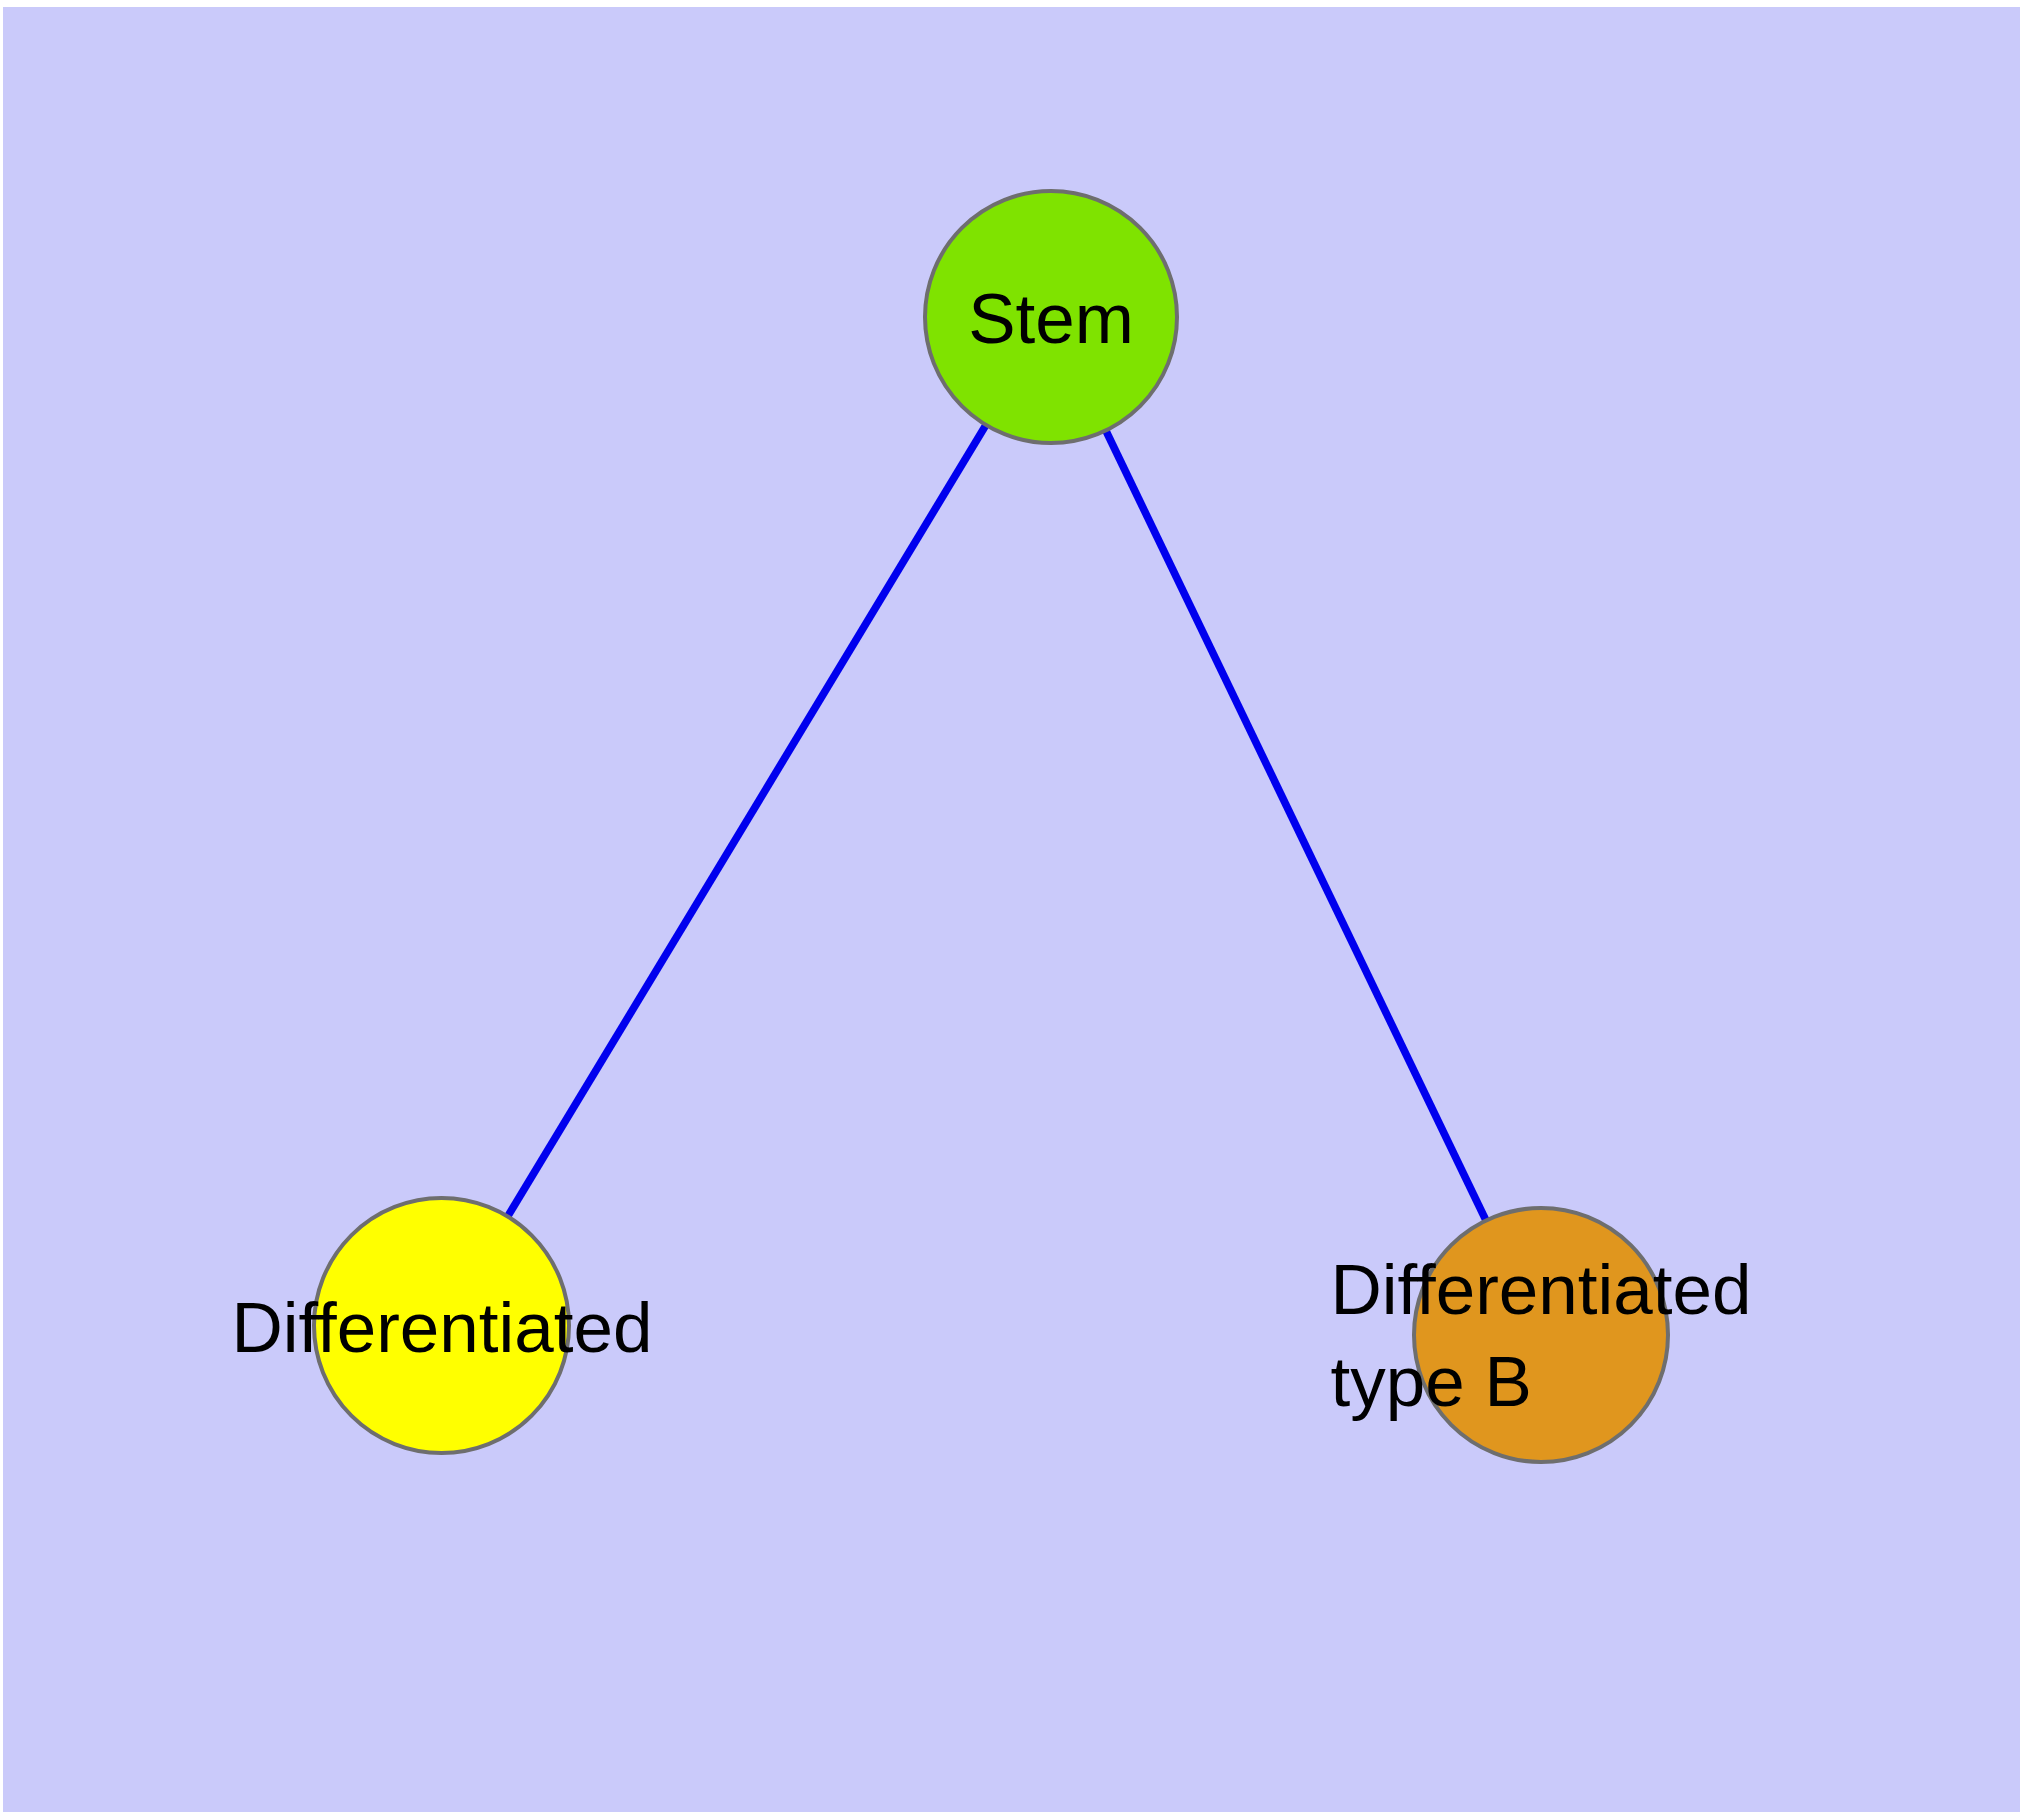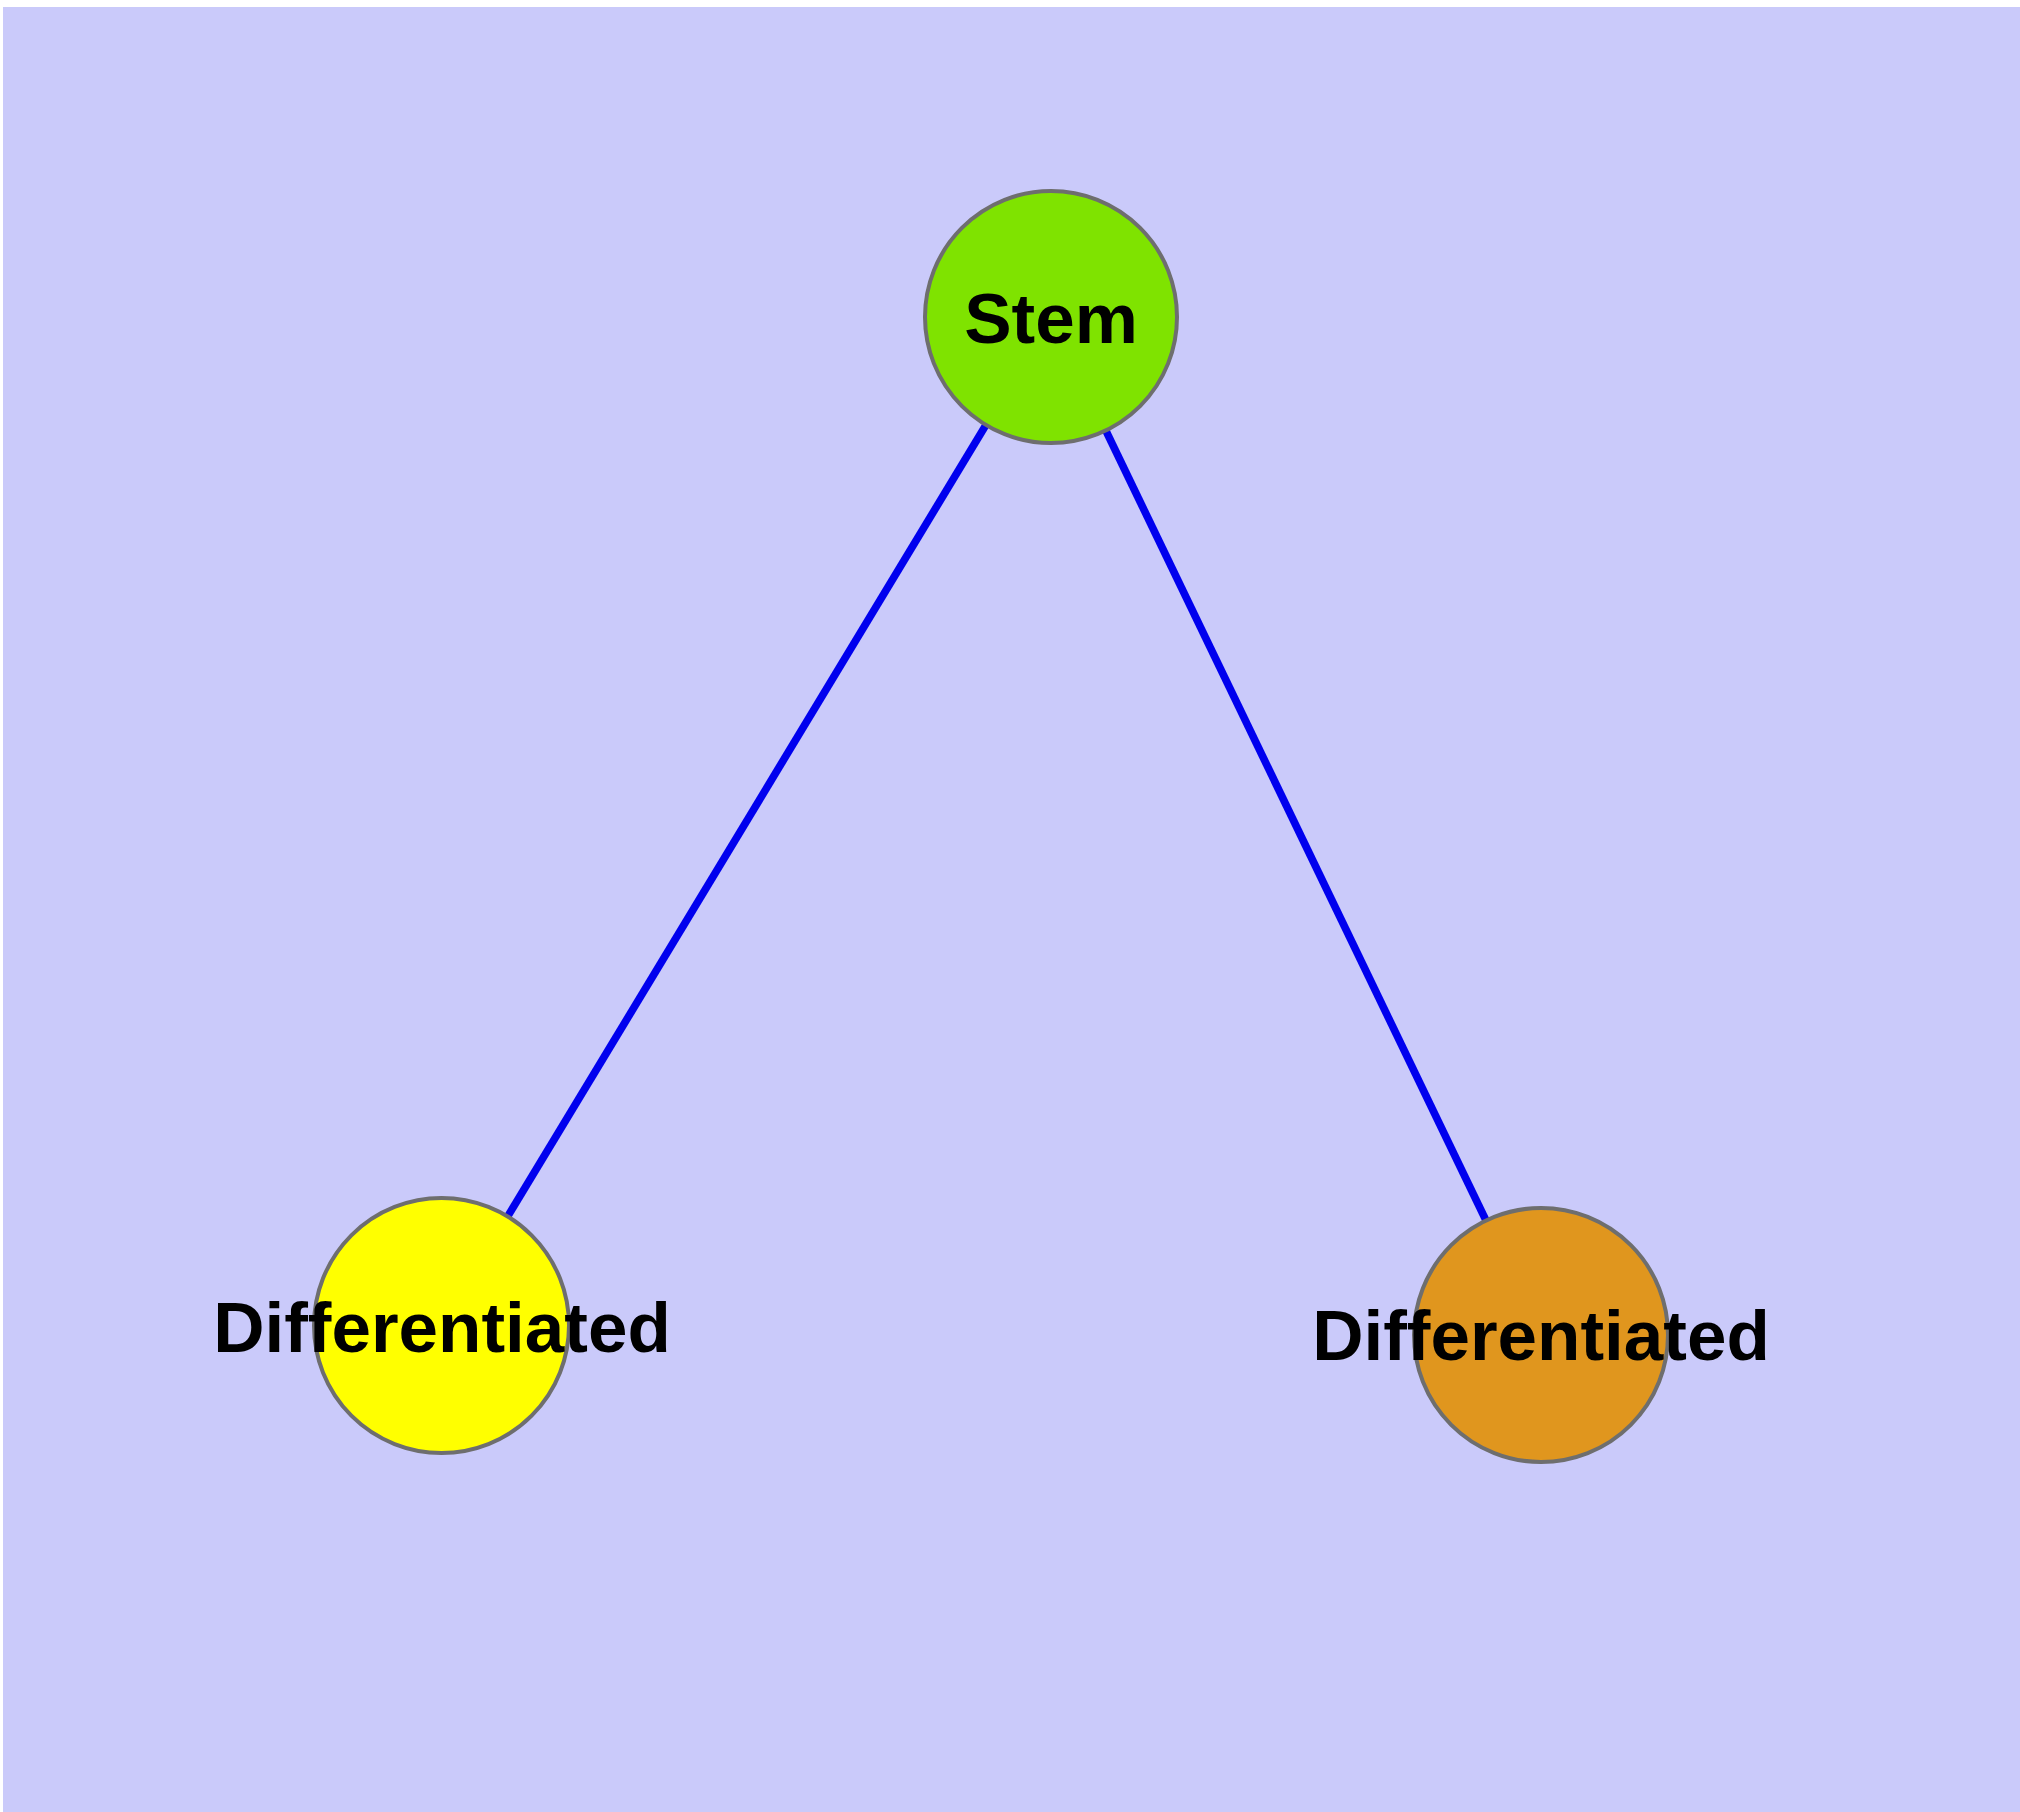--- a/index.html
+++ b/index.html
@@ -44,21 +44,21 @@
     z-index: 2;
   }
   .node-circle.stem   { left: 923px; top: 189px;  width: 256px; height: 256px; background: var(--stem_fill, #7FE300); }
   .node-circle.type-a { left: 312px;  top: 1196px; width: 259px; height: 259px; background: var(--type_a_fill, #FFFF00); }
   .node-circle.type-b { left: 1412px; top: 1206px; width: 258px; height: 258px; background: var(--type_b_fill, #E0961E); }
   .node-label {
     position: absolute;
     transform: translate(-50%, -50%);
     z-index: 3;
     color: var(--label_text, #000000);
-    font-weight: 700;
+    font-weight: 400;
     font-size: 71px;
     line-height: 92px;
     white-space: nowrap;
   }
   .node-label.stem   { left: 1051px; top: 319px; }
   .node-label.type-a { left: 442px;  top: 1328px; }
   .node-label.type-b { left: 1541px; top: 1336px; }
 </style>
 </head>
 <body>
@@ -77,14 +77,15 @@
 <div class="node-label stem">
   <div>Stem</div>
 </div>
 
 <div class="node-label type-a">
   <div>Differentiated</div>
 </div>
 
 <div class="node-label type-b">
   <div>Differentiated</div>
+  <div>type B</div>
 </div>
 
 
 </body></html>

